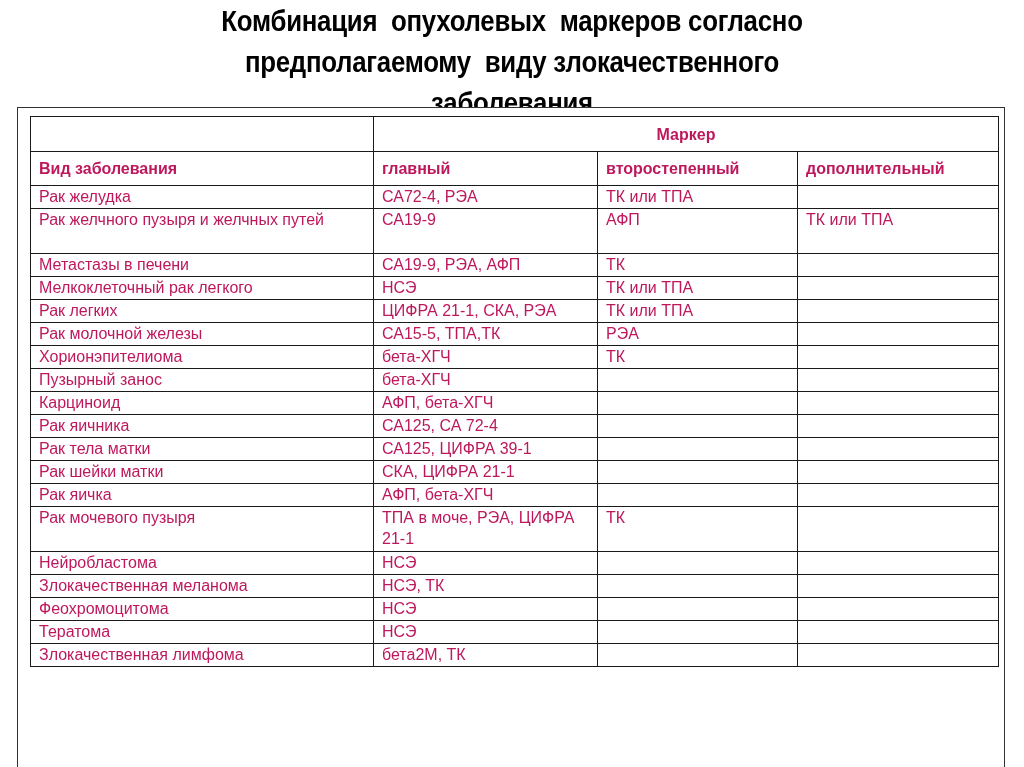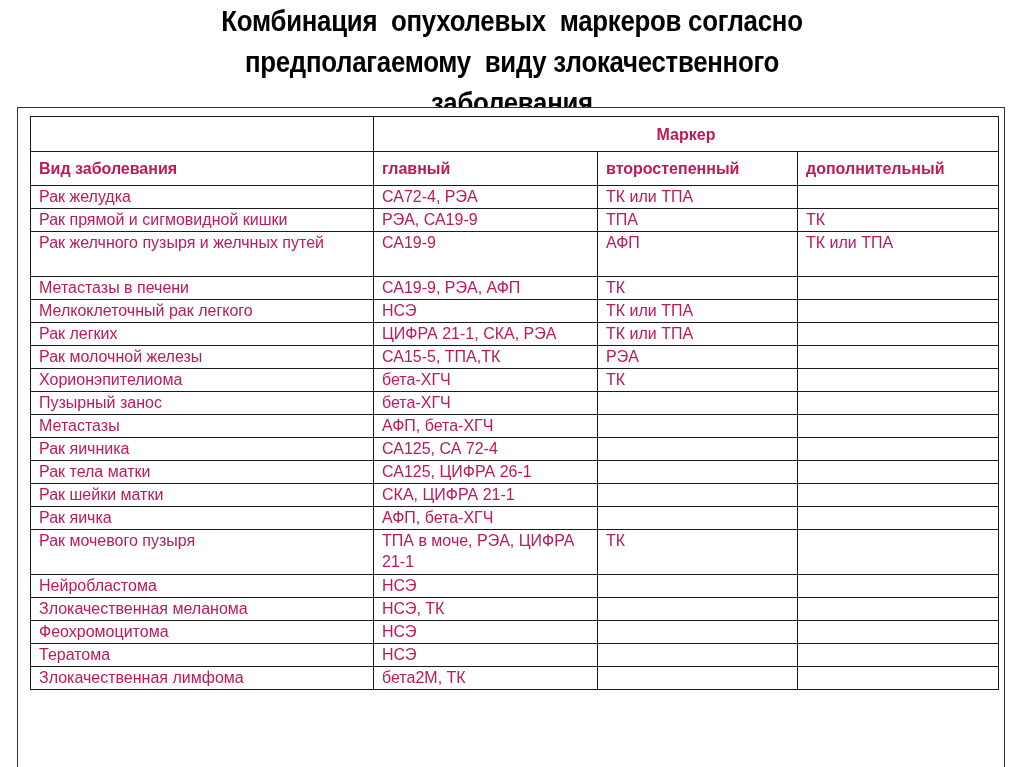--- a/index.html
+++ b/index.html
@@ -109,26 +109,20 @@
       <th>дополнительный</th>
     </tr>
   </thead>
   <tbody id="table-body">
       <tr class="row">
         <td>Рак желудка</td>
         <td>СА72-4, РЭА</td>
         <td>ТК или ТПА</td>
         <td></td>
       </tr>
-      <tr class="row">
-        <td>Рак прямой и сигмовидной кишки</td>
-        <td>РЭА, СА19-9</td>
-        <td>ТПА</td>
-        <td>ТК</td>
-      </tr>
       <tr class="row tall">
         <td>Рак желчного пузыря и желчных путей</td>
         <td>СА19-9</td>
         <td>АФП</td>
         <td>ТК или ТПА</td>
       </tr>
       <tr class="row">
         <td>Метастазы в печени</td>
         <td>СА19-9, РЭА, АФП</td>
         <td>ТК</td>
@@ -158,34 +152,34 @@
         <td>ТК</td>
         <td></td>
       </tr>
       <tr class="row">
         <td>Пузырный занос</td>
         <td>бета-ХГЧ</td>
         <td></td>
         <td></td>
       </tr>
       <tr class="row">
-        <td>Метастазы</td>
+        <td>Карциноид</td>
         <td>АФП, бета-ХГЧ</td>
         <td></td>
         <td></td>
       </tr>
       <tr class="row">
         <td>Рак яичника</td>
         <td>СА125, СА 72-4</td>
         <td></td>
         <td></td>
       </tr>
       <tr class="row">
         <td>Рак тела матки</td>
-        <td>СА125, ЦИФРА 26-1</td>
+        <td>СА125, ЦИФРА 39-1</td>
         <td></td>
         <td></td>
       </tr>
       <tr class="row">
         <td>Рак шейки матки</td>
         <td>СКА, ЦИФРА 21-1</td>
         <td></td>
         <td></td>
       </tr>
       <tr class="row">

